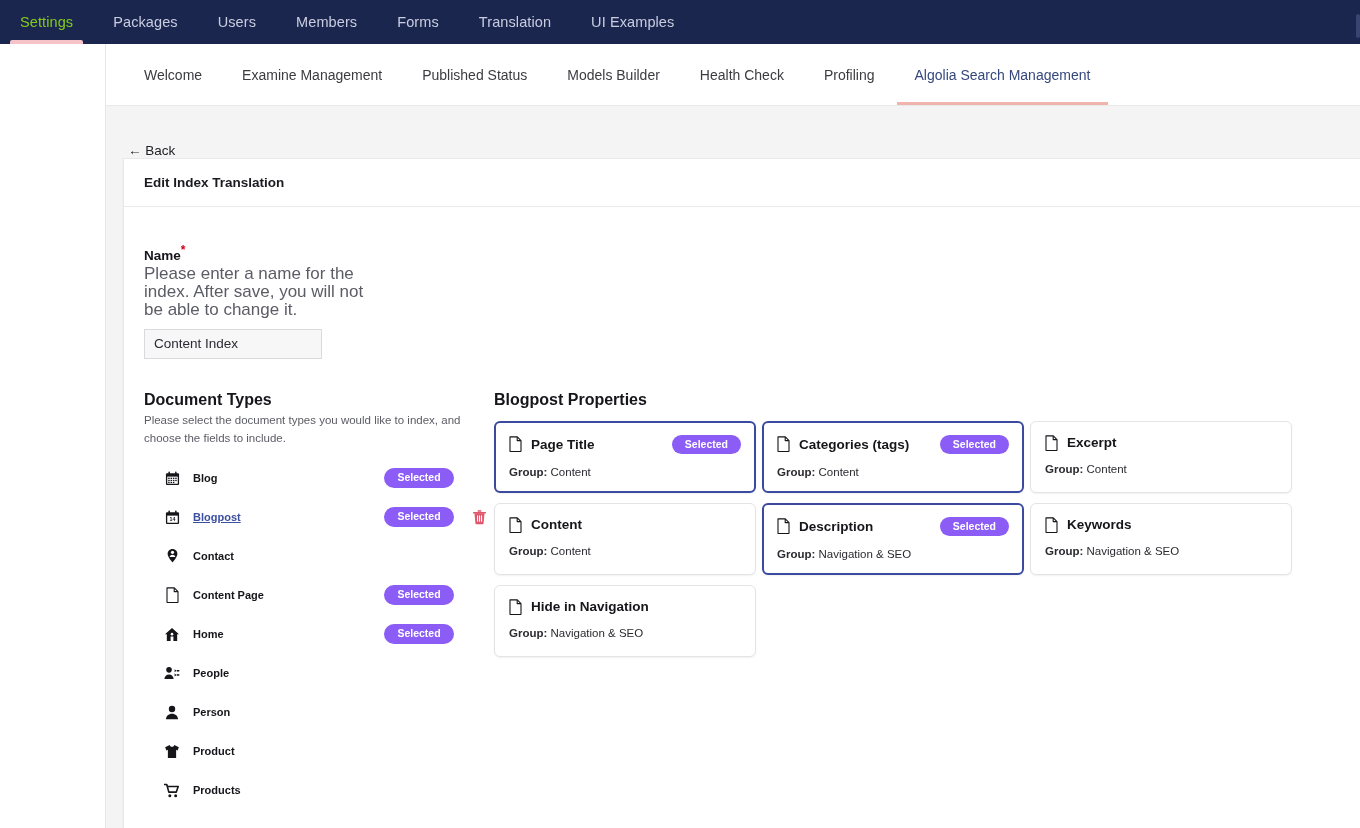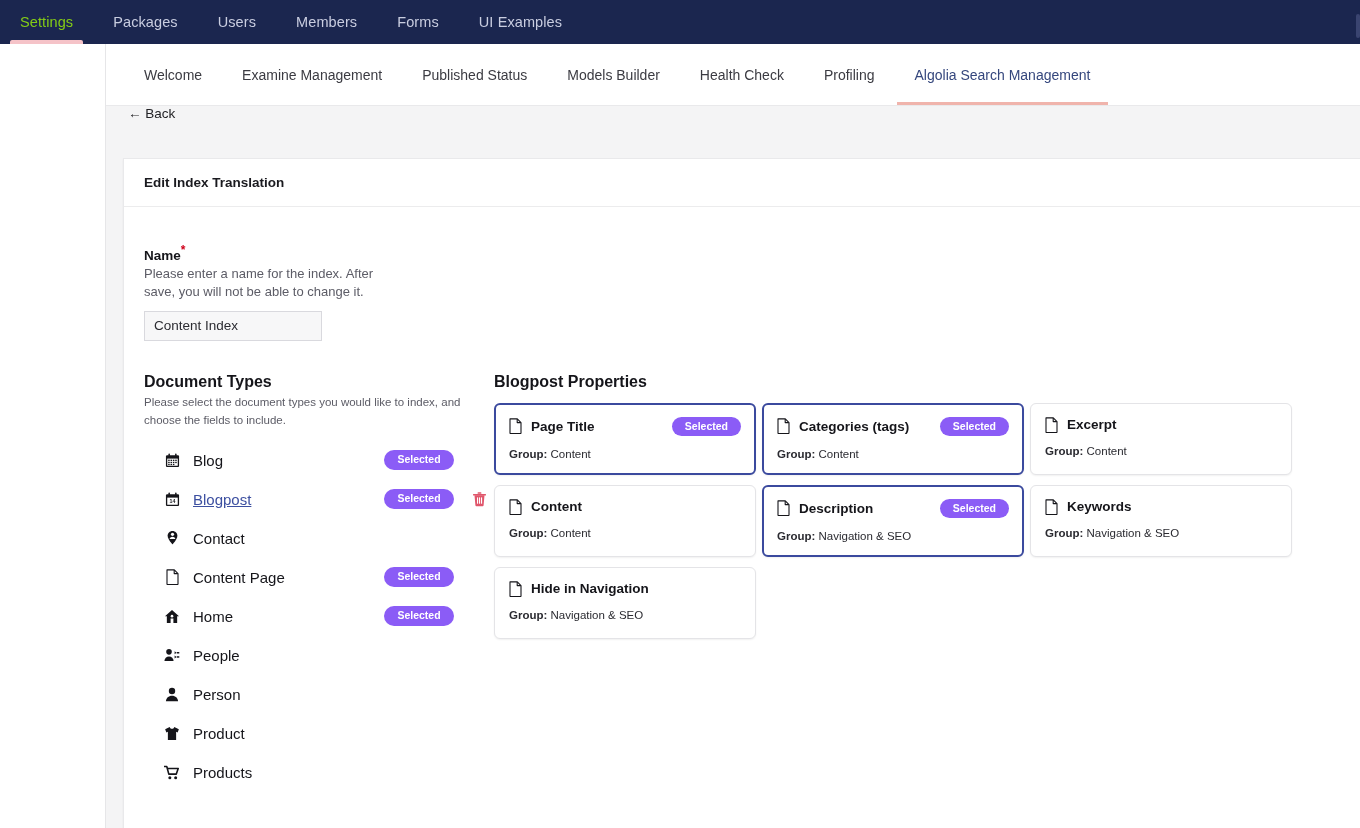--- a/index.html
+++ b/index.html
@@ -74,21 +74,21 @@
 
   
   .content {
     position: absolute; top: 106px; left: 106px;
     width: 1254px; height: 722px;
     background: #f4f4f5;
   }
 
   .back-row {
     height: 52px;
-    display: flex; align-items: flex-start;
+    display: flex; align-items: flex-end;
     padding-left: 22px;
   }
   .back-link {
     font-size: 13.5px; color: #222226;
     cursor: pointer;
     display: inline-flex; align-items: center; gap: 5px;
   }
 
   .panel {
     margin-left: 17px;
@@ -105,21 +105,21 @@
     padding-left: 20px;
   }
   .panel-title { font-size: 13.5px; font-weight: bold; color: #1a1a1f; }
 
   .panel-body { padding: 36px 0 0 20px; }
 
   
   .field-label { font-size: 13.5px; font-weight: bold; color: #15151a; }
   .req { color: #d0021b; font-size: 12px; vertical-align: super; }
   .field-help {
-    font-size: 13px; color: #5c5c66;
+    font-size: 17px; color: #5c5c66;
     line-height: 18px; margin-top: 2px;
     max-width: 230px;
   }
   .name-input {
     margin-top: 10px;
     width: 178px; height: 30px;
     border: 1px solid #d9d9de;
     background: #f7f7f8;
     font-family: "Liberation Sans", sans-serif;
     font-size: 13.5px; color: #2b2b31;
@@ -144,21 +144,21 @@
     display: flex; align-items: center;
     height: 39px; padding-left: 18px;
     cursor: pointer;
   }
   .docicon {
     width: 20px; flex: none;
     display: flex; align-items: center; justify-content: center;
     color: #15151a;
   }
   .docname {
-    font-size: 15px; font-weight: normal; color: #15151a;
+    font-size: 11px; font-weight: bold; color: #15151a;
     margin-left: 11px; flex: 1;
   }
   .docname.link {
     color: #3c4fa0; text-decoration: underline;
   }
   .badge {
     background: #8b5cf6; color: #ffffff;
     font-size: 10.5px; font-weight: bold;
     border-radius: 11px;
     padding: 4px 13px 5px;
@@ -213,20 +213,21 @@
 </head>
 <body>
 
 <div class="topbar">
   <div id="topnav-slot" style="display:flex;align-items:stretch;">
       <div class="topbar-item active">Settings</div>
       <div class="topbar-item">Packages</div>
       <div class="topbar-item">Users</div>
       <div class="topbar-item">Members</div>
       <div class="topbar-item">Forms</div>
+      <div class="topbar-item">Translation</div>
       <div class="topbar-item">UI Examples</div>
     </div>
   <div class="topbar-scroll"></div>
 </div>
 
 <div class="left-rail"></div>
 
 <div class="subtabs">
   <div id="subtab-slot" style="display:flex;align-items:stretch;">
       <div class="subtab">Welcome</div>

